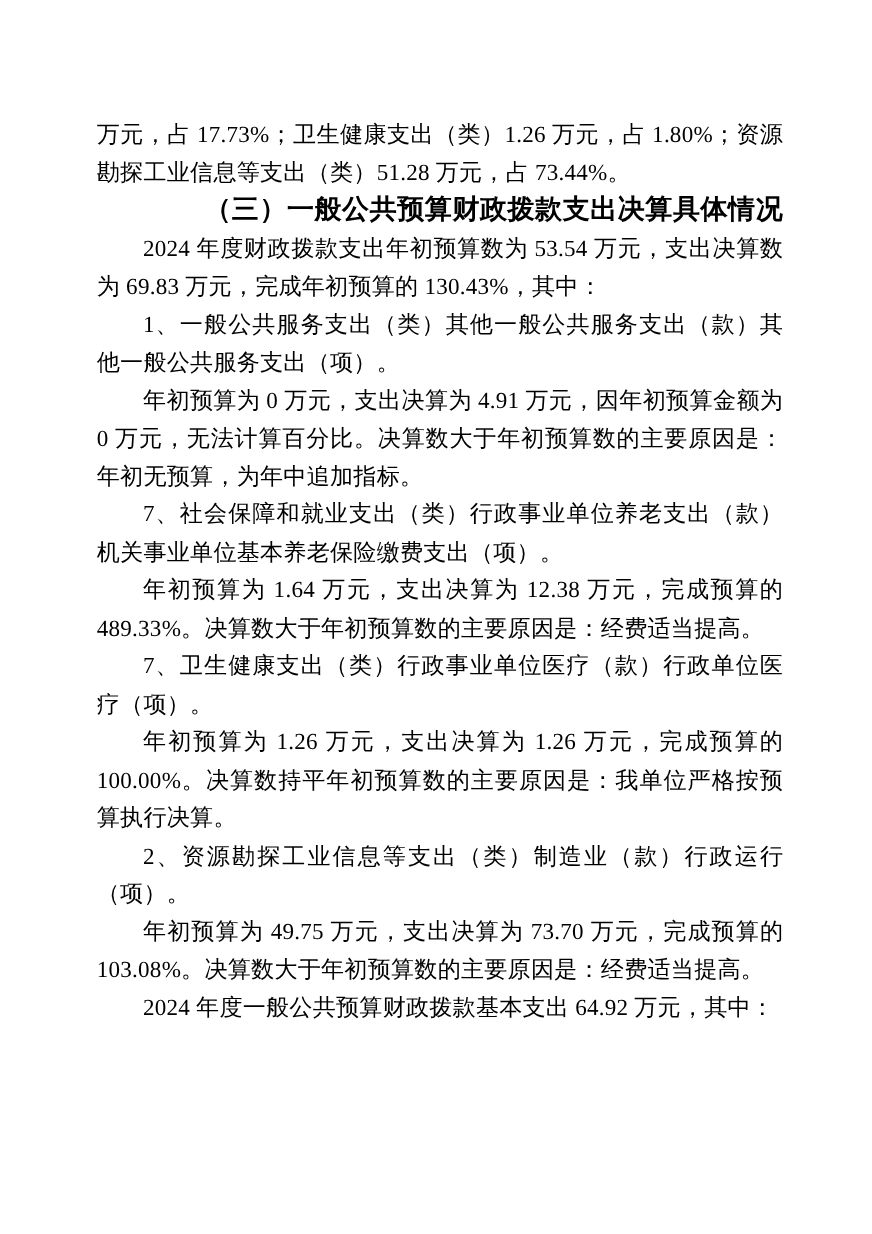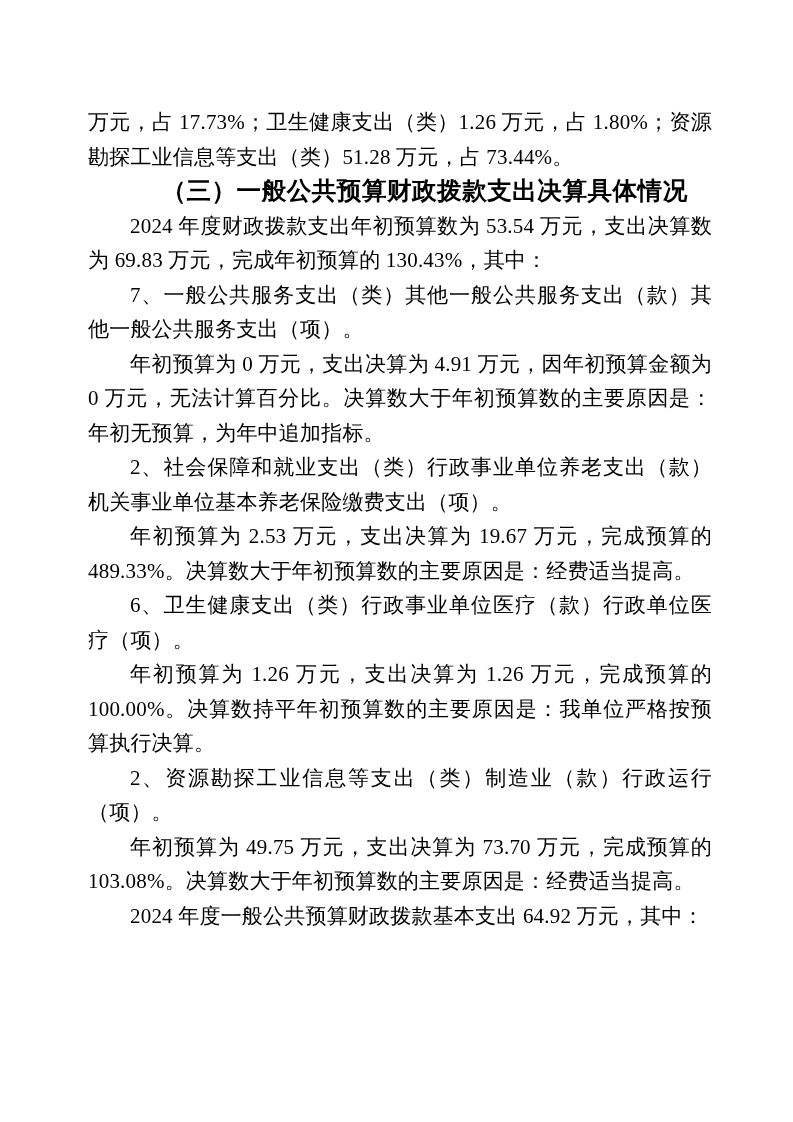--- a/index.html
+++ b/index.html
@@ -35,35 +35,35 @@
     font-family: "Liberation Serif", "DejaVu Serif", serif;
     font-weight: normal;
   }
   .para.indent {
     text-indent: 2em;
   }
   .heading {
     font-family: "Liberation Sans", "DejaVu Sans", sans-serif;
     font-weight: bold;
     text-indent: 2em;
-    text-align: center;
+    text-align: right;
     letter-spacing: 0.5px;
   }
 </style>
 </head>
 <body>
 
 <div class="page">
   <div class="content">
     <p class="para">万元，占 17.73%；卫生健康支出（类）1.26 万元，占 1.80%；资源勘探工业信息等支出（类）51.28 万元，占 73.44%。</p>
     <h3 class="heading">（三）一般公共预算财政拨款支出决算具体情况</h3>
     <p class="para indent">2024 年度财政拨款支出年初预算数为 53.54 万元，支出决算数为 69.83 万元，完成年初预算的 130.43%，其中：</p>
-    <p class="para indent">7、一般公共服务支出（类）其他一般公共服务支出（款）其他一般公共服务支出（项）。</p>
+    <p class="para indent">1、一般公共服务支出（类）其他一般公共服务支出（款）其他一般公共服务支出（项）。</p>
     <p class="para indent">年初预算为 0 万元，支出决算为 4.91 万元，因年初预算金额为 0 万元，无法计算百分比。决算数大于年初预算数的主要原因是：年初无预算，为年中追加指标。</p>
-    <p class="para indent">2、社会保障和就业支出（类）行政事业单位养老支出（款）机关事业单位基本养老保险缴费支出（项）。</p>
-    <p class="para indent">年初预算为 2.53 万元，支出决算为 19.67 万元，完成预算的 489.33%。决算数大于年初预算数的主要原因是：经费适当提高。</p>
-    <p class="para indent">6、卫生健康支出（类）行政事业单位医疗（款）行政单位医疗（项）。</p>
+    <p class="para indent">7、社会保障和就业支出（类）行政事业单位养老支出（款）机关事业单位基本养老保险缴费支出（项）。</p>
+    <p class="para indent">年初预算为 1.64 万元，支出决算为 12.38 万元，完成预算的 489.33%。决算数大于年初预算数的主要原因是：经费适当提高。</p>
+    <p class="para indent">7、卫生健康支出（类）行政事业单位医疗（款）行政单位医疗（项）。</p>
     <p class="para indent">年初预算为 1.26 万元，支出决算为 1.26 万元，完成预算的 100.00%。决算数持平年初预算数的主要原因是：我单位严格按预算执行决算。</p>
     <p class="para indent">2、资源勘探工业信息等支出（类）制造业（款）行政运行（项）。</p>
     <p class="para indent">年初预算为 49.75 万元，支出决算为 73.70 万元，完成预算的 103.08%。决算数大于年初预算数的主要原因是：经费适当提高。</p>
     <p class="para indent">2024 年度一般公共预算财政拨款基本支出 64.92 万元，其中：</p>
   </div>
 </div>
 
 </body></html>

